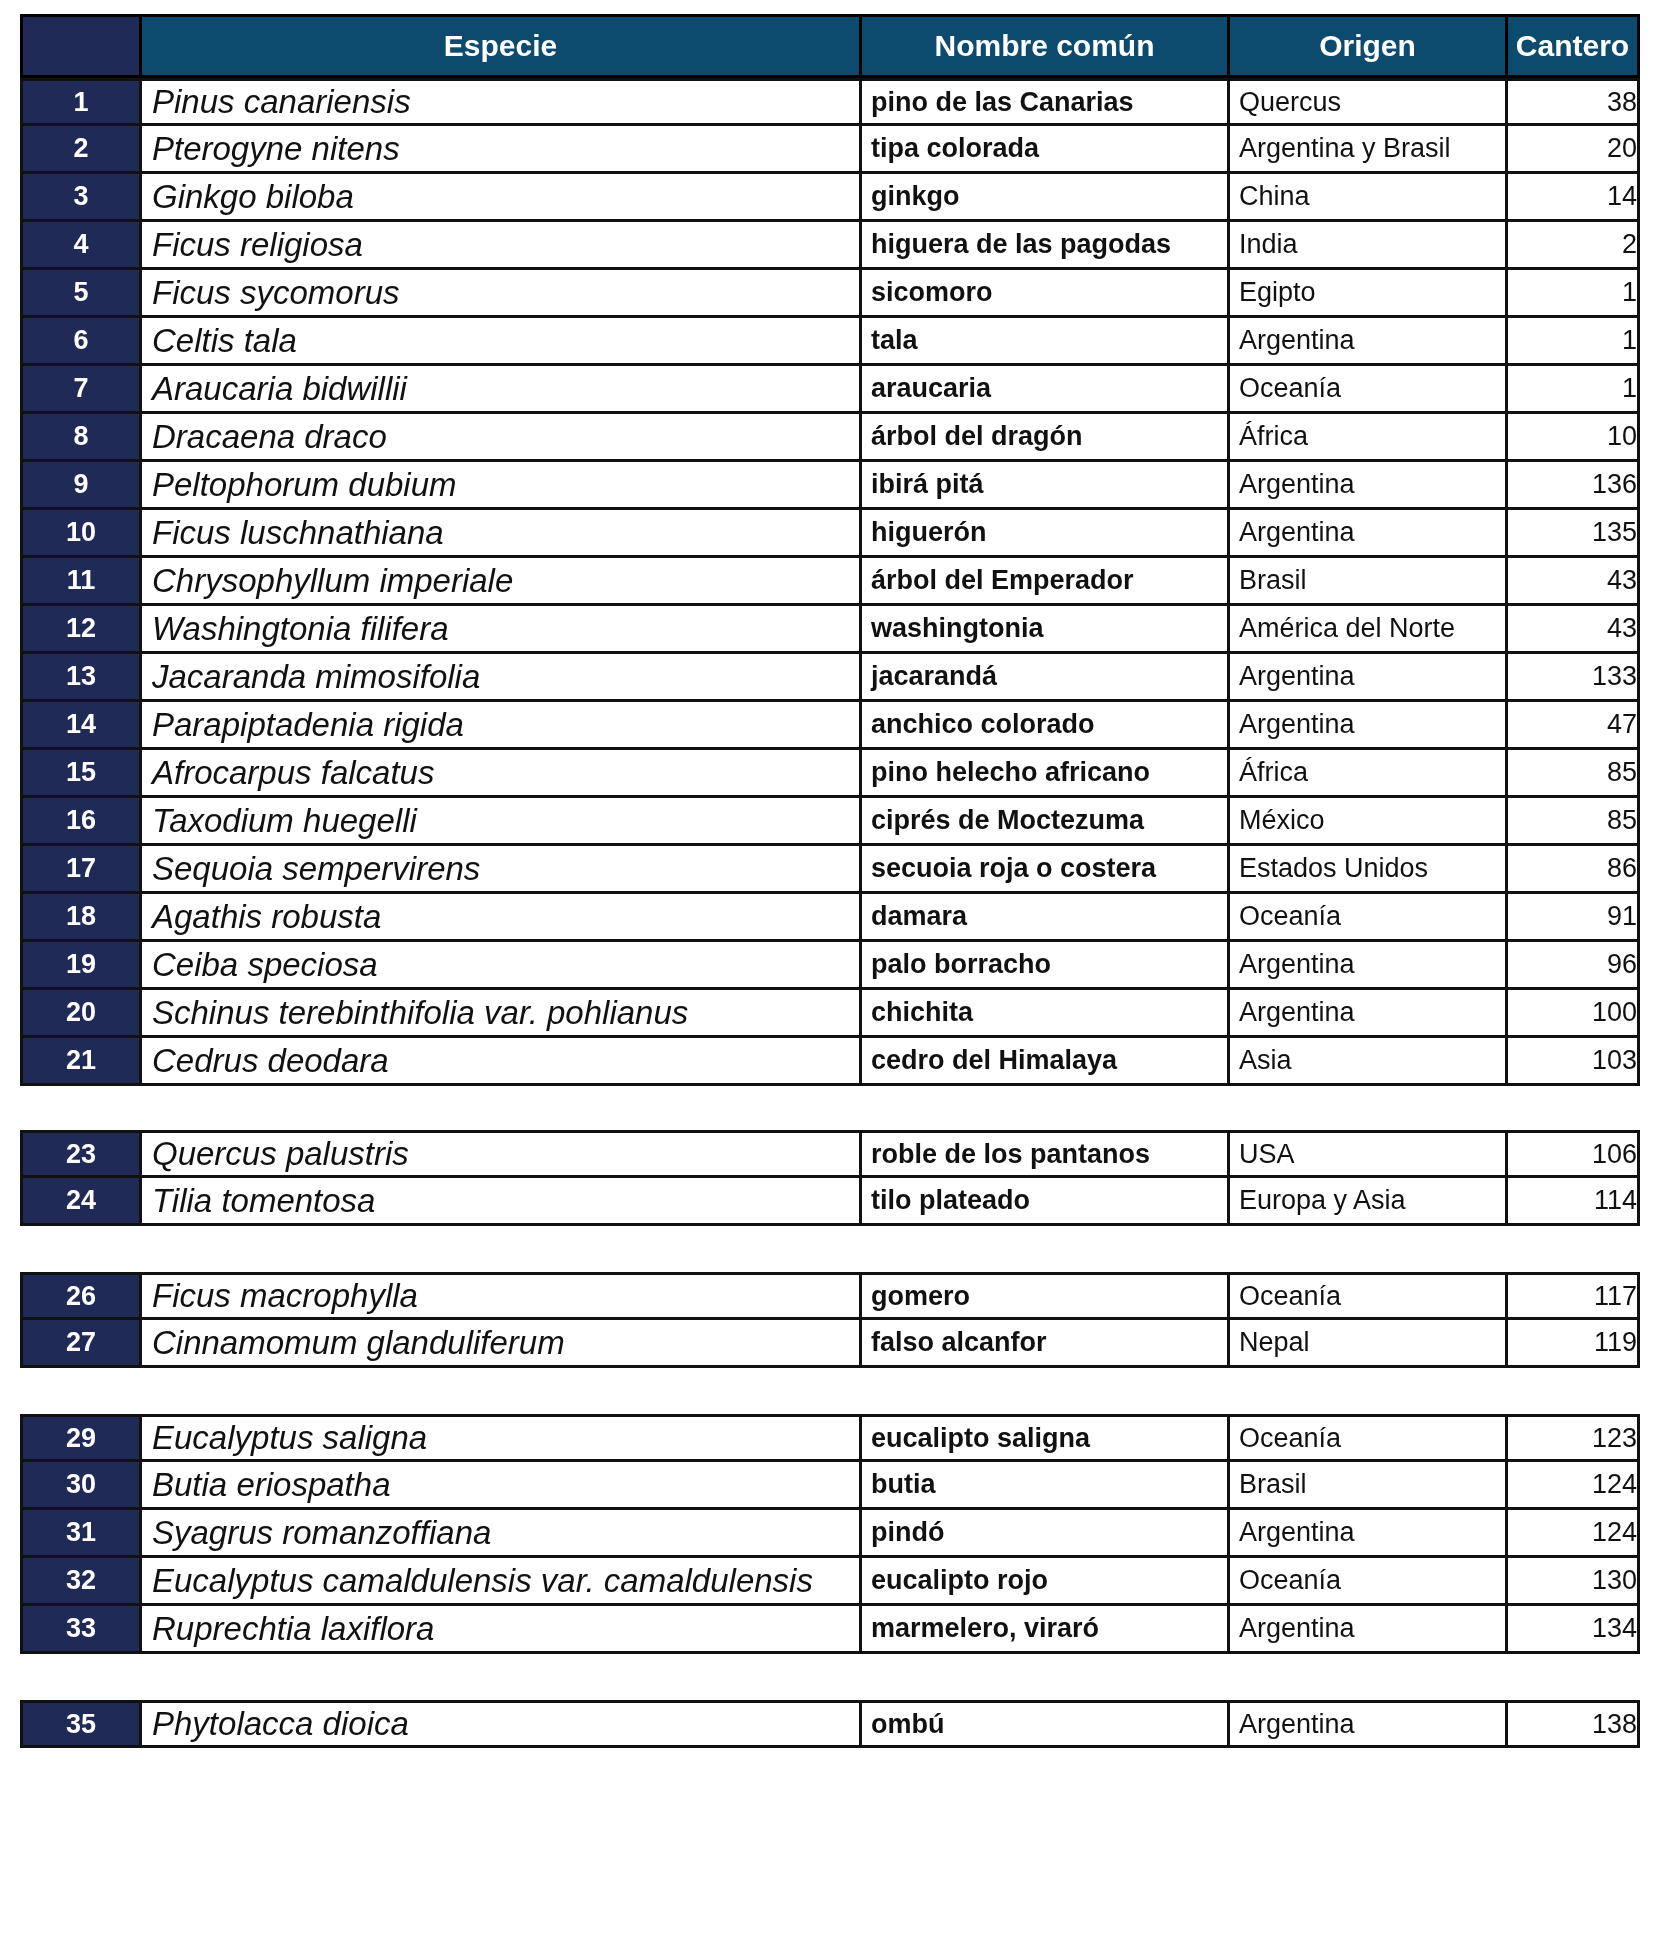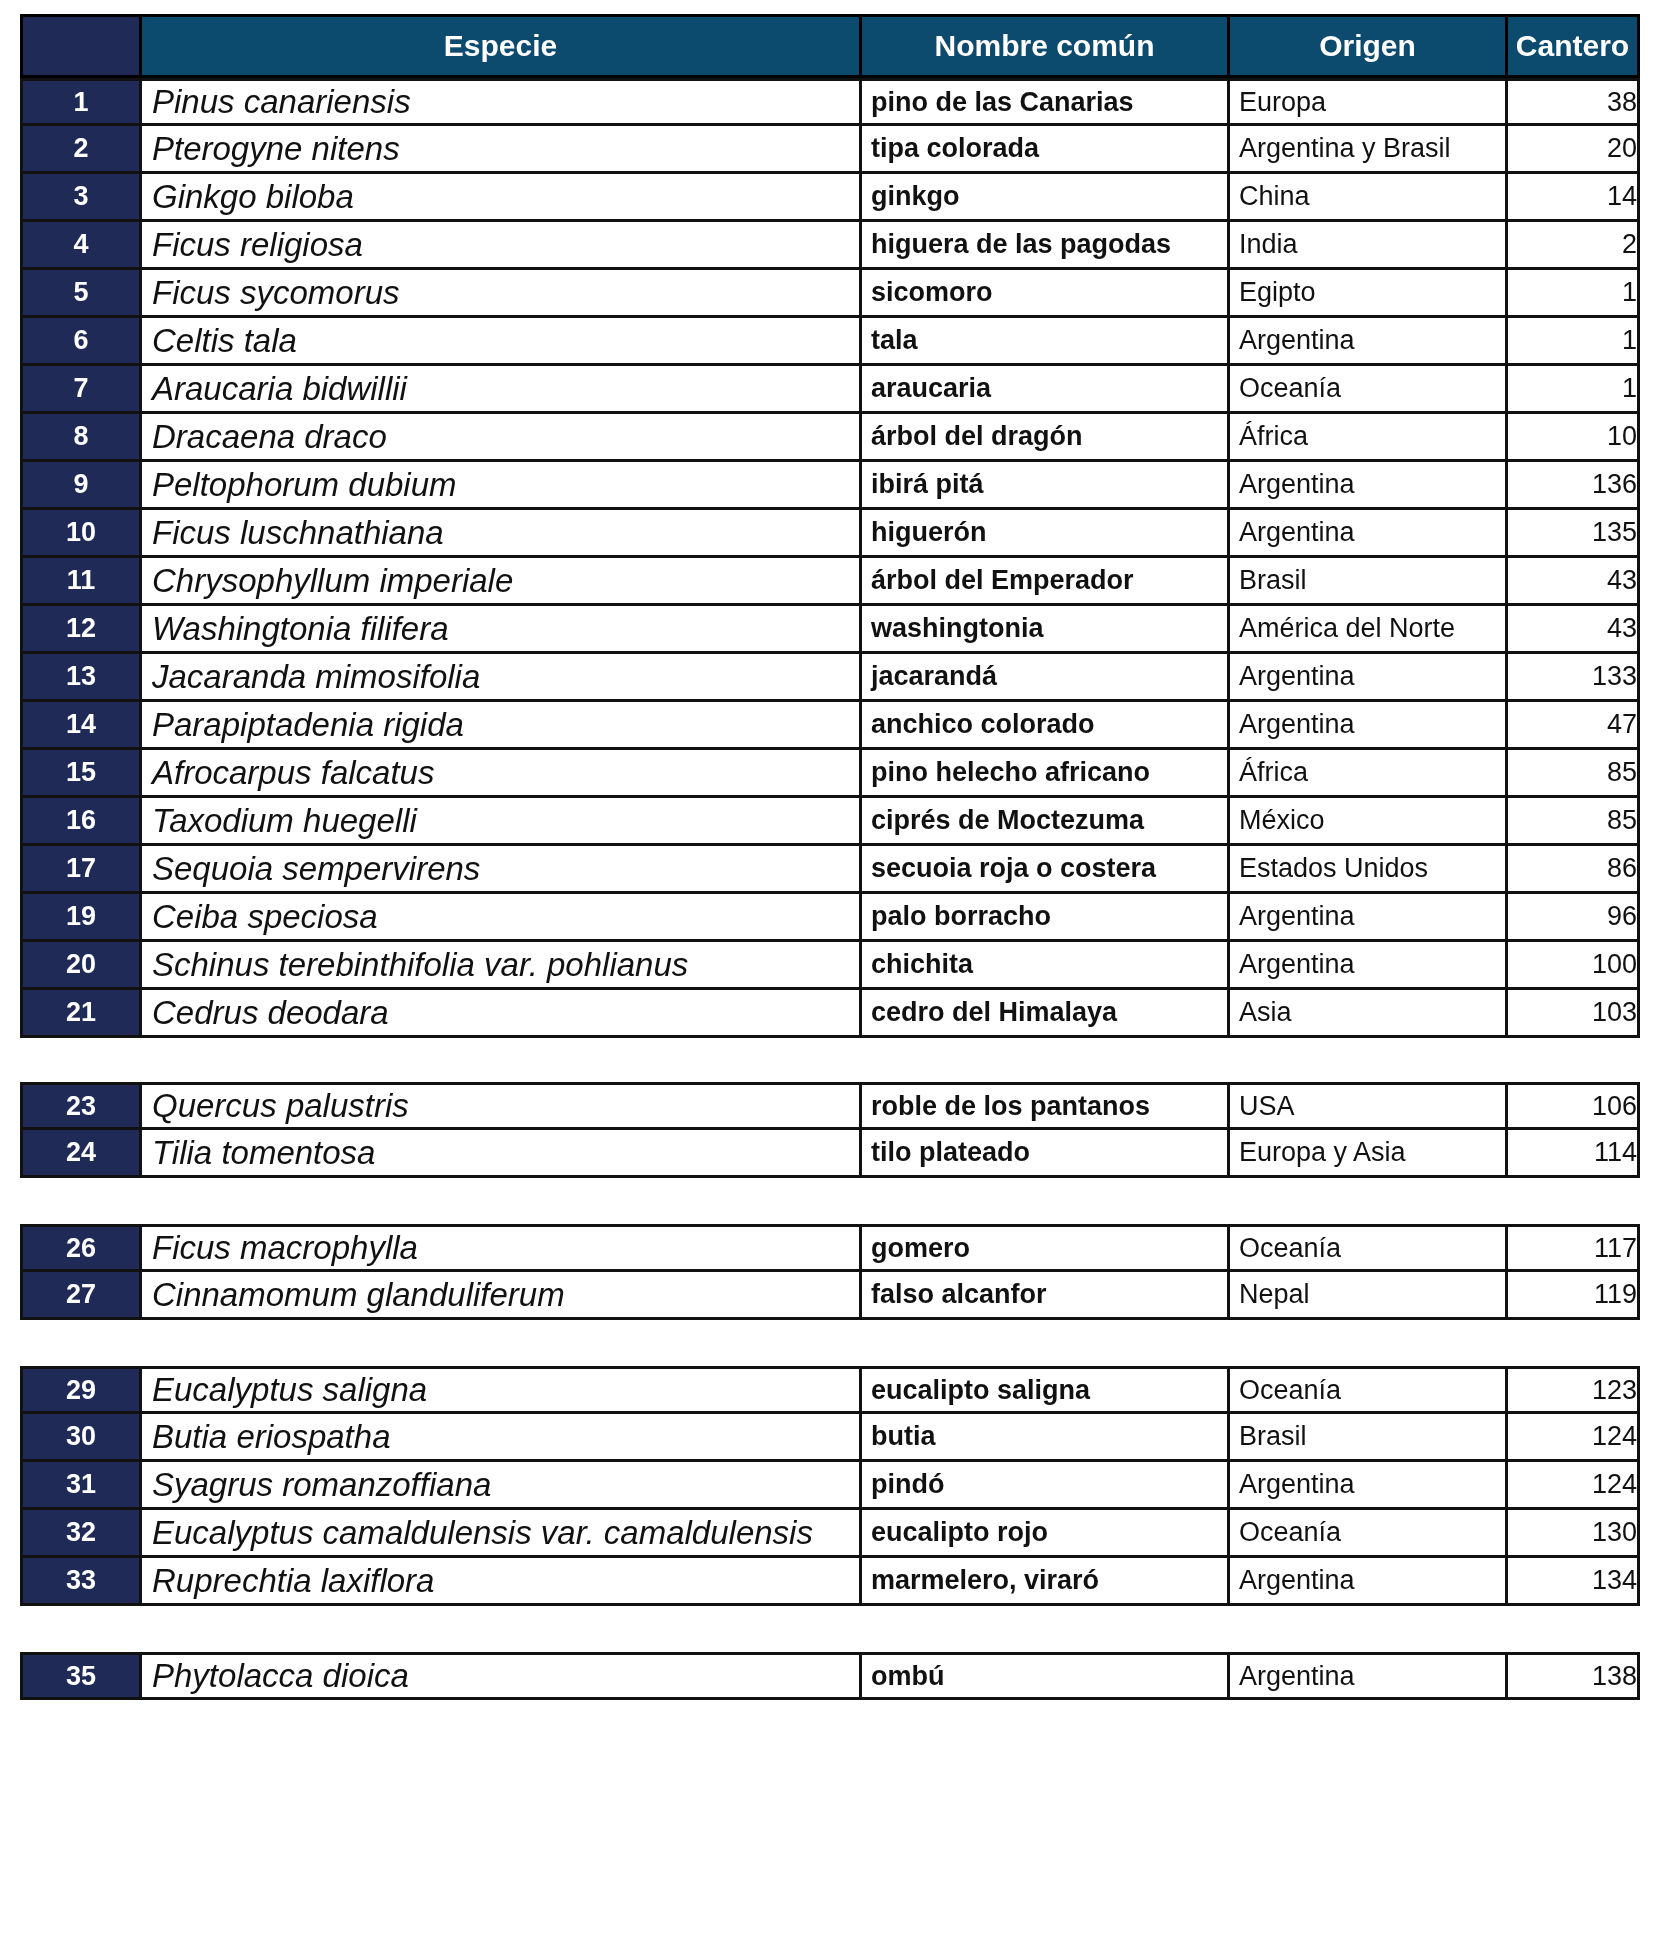--- a/index.html
+++ b/index.html
@@ -125,21 +125,21 @@
         <th>Nombre común</th>
         <th>Origen</th>
         <th>Cantero</th>
       </tr>
     </thead>
     <tbody>
       <tr class="row firstrow">
         <td class="num">1</td>
         <td class="esp">Pinus canariensis</td>
         <td class="nom">pino de las Canarias</td>
-        <td class="ori">Europa</td>
+        <td class="ori">Quercus</td>
         <td class="can">38</td>
       </tr>
       <tr class="row">
         <td class="num">2</td>
         <td class="esp">Pterogyne nitens</td>
         <td class="nom">tipa colorada</td>
         <td class="ori">Argentina y Brasil</td>
         <td class="can">20</td>
       </tr>
       <tr class="row">
@@ -239,20 +239,27 @@
         <td class="nom">ciprés de Moctezuma</td>
         <td class="ori">México</td>
         <td class="can">85</td>
       </tr>
       <tr class="row">
         <td class="num">17</td>
         <td class="esp">Sequoia sempervirens</td>
         <td class="nom">secuoia roja o costera</td>
         <td class="ori">Estados Unidos</td>
         <td class="can">86</td>
+      </tr>
+      <tr class="row">
+        <td class="num">18</td>
+        <td class="esp">Agathis robusta</td>
+        <td class="nom">damara</td>
+        <td class="ori">Oceanía</td>
+        <td class="can">91</td>
       </tr>
       <tr class="row">
         <td class="num">19</td>
         <td class="esp">Ceiba speciosa</td>
         <td class="nom">palo borracho</td>
         <td class="ori">Argentina</td>
         <td class="can">96</td>
       </tr>
       <tr class="row">
         <td class="num">20</td>

